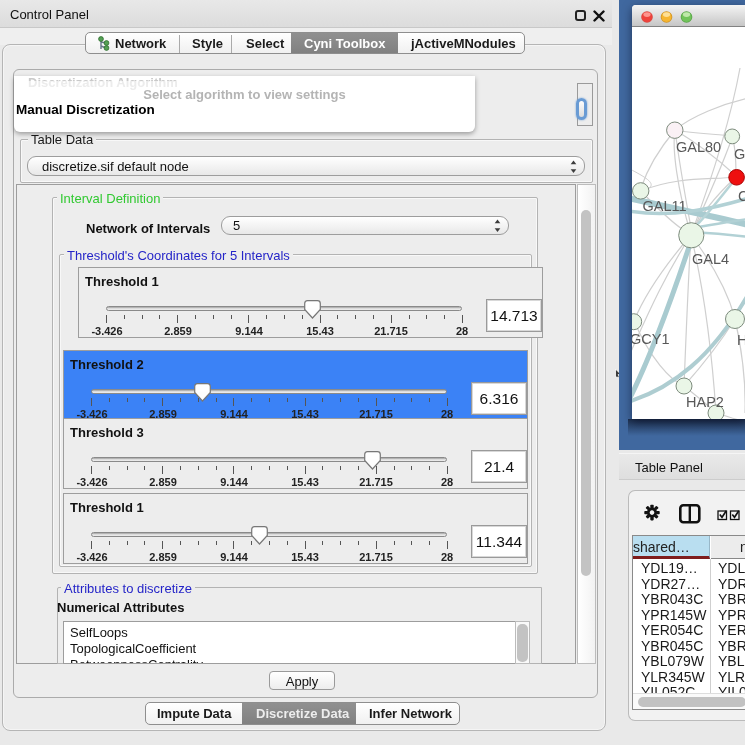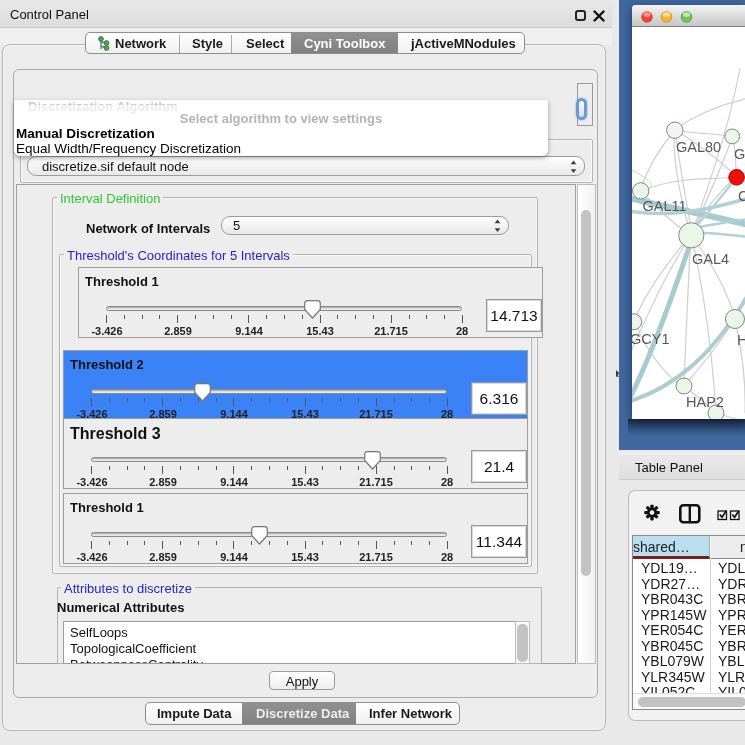--- a/index.html
+++ b/index.html
@@ -53,30 +53,29 @@
 <div class="abs" style="left:28px;top:132px;background:#ededed;padding:0 3px;font-size:13px;color:#1a1a1a;">Table Data</div>
 
 <div class="abs" style="left:27px;top:156px;width:558px;height:20px;background:linear-gradient(#ffffff,#e8e8e8);border:1px solid #9d9d9d;border-radius:9px;">
   <div class="abs" style="left:14px;top:2px;font-size:13px;color:#111;">discretize.sif default node</div>
   <svg class="abs" style="right:7px;top:3px;" width="7" height="14" viewBox="0 0 7 14">
     <path d="M3.5 0.5 L6.3 4.2 L0.7 4.2 Z" fill="#3c3c3c"></path>
     <path d="M3.5 13 L6.3 9.3 L0.7 9.3 Z" fill="#3c3c3c"></path>
   </svg>
 </div>
 
-<div class="abs" id="popup" style="left:14px;top:76px;width:534px;height:56px;background:#ffffff;border-radius:0 0 6px 6px;box-shadow:0 2px 5px rgba(0,0,0,0.35);overflow:hidden;margin-top:24px;">
+<div class="abs" id="popup" style="left:14px;top:76px;width:461px;height:56px;background:#ffffff;border-radius:0 0 6px 6px;box-shadow:0 2px 5px rgba(0,0,0,0.35);overflow:hidden;">
   <div class="abs" style="left:14px;top:-1px;width:250px;height:6px;overflow:hidden;">
       <div style="font-size:13px;font-weight:bold;color:#c9c9c9;">Discretization Algorithm</div>
     </div>
   <div class="abs" style="left:14px;top:5px;width:250px;height:11px;overflow:hidden;">
       <div style="font-size:13px;font-weight:bold;color:#ececec;margin-top:-6px;">Discretization Algorithm</div>
     </div>
   <div class="abs" style="left:0;top:11px;width:100%;text-align:center;font-size:13px;font-weight:bold;color:#b4b4b4;">Select algorithm to view settings</div>
   <div class="abs" style="left:2px;top:26px;font-size:13.5px;font-weight:bold;color:#000;">Manual Discretization</div>
-  <div class="abs" style="left:2px;top:41px;font-size:13.5px;color:#000;">Equal Width/Frequency Discretization</div>
 </div>
 
 <div class="abs" style="left:16px;top:184px;width:560px;height:480px;border:1px solid #9d9d9d;background:#ededed;"></div>
 
 <div class="abs" style="left:577px;top:184px;width:19px;height:480px;background:linear-gradient(90deg,#ffffff,#f2f2f2);border:1px solid #bcbcbc;"></div>
 <div class="abs" style="left:581px;top:210px;width:10px;height:366px;background:#c3c3c3;border-radius:5px;"></div>
 
 <div class="abs" style="left:52px;top:197px;width:486px;height:377px;border:1px solid #b3b3b3;border-radius:2px;box-shadow:inset 0 0 0 1px #f8f8f8;"></div>
 <div class="abs" style="left:57px;top:191px;background:#ededed;padding:0 3px;font-size:13px;color:#31c931;">Interval Definition</div>
 
@@ -159,21 +158,21 @@
       <div class="abs" style="left:211px;top:57px;width:60px;text-align:center;font-size:11px;font-weight:bold;color:#222;">15.43</div>
       <div class="abs" style="left:282px;top:57px;width:60px;text-align:center;font-size:11px;font-weight:bold;color:#222;">21.715</div>
       <div class="abs" style="left:353px;top:57px;width:60px;text-align:center;font-size:11px;font-weight:bold;color:#222;">28</div>
       <svg class="abs" style="left:129.5px;top:32px;" width="17" height="19" viewBox="0 0 17 19">
         <path d="M3.5 0.7 H13.5 Q16.3 0.7 16.3 3.5 V9.5 L8.5 18 L0.7 9.5 V3.5 Q0.7 0.7 3.5 0.7 Z" fill="#fdfdfd" stroke="#777" stroke-width="1.2"></path>
         <path d="M2 2 H15 V8.5 H2 Z" fill="#ffffff" opacity="0.8"></path>
       </svg>
       <div class="abs" style="left:407px;top:31px;width:56px;height:33px;background:#fff;border:1px solid #9a9a9a;box-shadow:inset 0 0 0 1px #d8d8d8;text-align:center;"><span style="font-size:15.5px;color:#111;line-height:31px;">6.316</span></div>
     </div>
 <div class="abs" style="left:63px;top:418px;width:465px;height:71px;border:1px solid #9d9d9d;background:#ededed;">
-      <div class="abs" style="left:6px;top:6px;font-size:16px;font-weight:bold;color:#111;">Threshold 3</div>
+      <div class="abs" style="left:6px;top:6px;font-size:13px;font-weight:bold;color:#111;">Threshold 3</div>
       <div class="abs" style="left:27px;top:38px;width:356px;height:5px;background:linear-gradient(#9a9a9a,#d8d8d8 40%,#f0f0f0);border:1px solid #8a8a8a;border-radius:3px;"></div>
       <div class="abs" style="left:27.0px;top:47px;width:1px;height:8px;background:#555;"></div>
       <div class="abs" style="left:44.8px;top:47px;width:1px;height:4px;background:#555;"></div>
       <div class="abs" style="left:62.6px;top:47px;width:1px;height:4px;background:#555;"></div>
       <div class="abs" style="left:80.4px;top:47px;width:1px;height:4px;background:#555;"></div>
       <div class="abs" style="left:98.2px;top:47px;width:1px;height:8px;background:#555;"></div>
       <div class="abs" style="left:116.0px;top:47px;width:1px;height:4px;background:#555;"></div>
       <div class="abs" style="left:133.8px;top:47px;width:1px;height:4px;background:#555;"></div>
       <div class="abs" style="left:151.6px;top:47px;width:1px;height:4px;background:#555;"></div>
       <div class="abs" style="left:169.4px;top:47px;width:1px;height:8px;background:#555;"></div>

